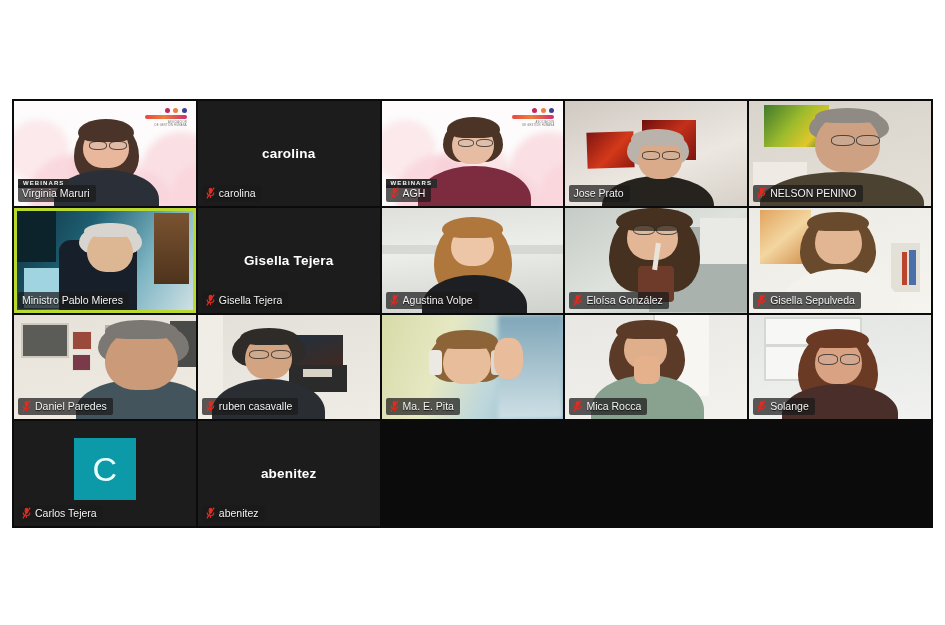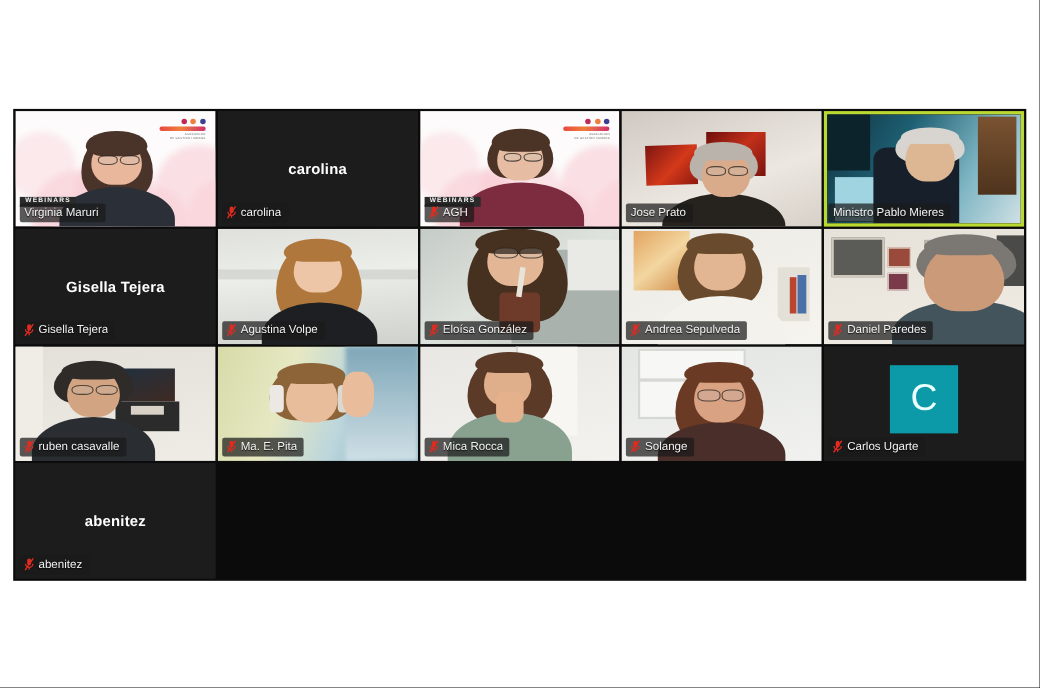--- a/index.html
+++ b/index.html
@@ -237,20 +237,44 @@
           <div class="torso" style="left:20%;top:72%;width:62%;height:40%;background:#26231f"></div>
           <div class="person" style="left:40%;top:34%;width:24%;height:40%;background:#d9ab8b"></div>
           <div class="hair" style="left:36%;top:27%;width:29%;height:16%;background:#b9b3ab"></div>
           <div class="glasses" style="left:42%;top:48%;width:9%;height:6%"></div>
           <div class="glasses" style="left:53%;top:48%;width:9%;height:6%"></div>
         </div>
         <div class="namebar">
           <span class="nm">Jose Prato</span>
         </div>
       </div>
+      <div class="tile">
+        <div class="vid">
+          <div style="position:absolute;inset:0;background:linear-gradient(170deg,#d8d3cb,#e6e1d8)"></div>
+          <div style="position:absolute;left:8%;top:4%;width:36%;height:40%;background:linear-gradient(130deg,#3f7a2c,#9dbb2c 45%,#e0c72a 75%,#3c6f2a)"></div>
+          <div style="position:absolute;left:2%;top:58%;width:30%;height:26%;background:#efebe4"></div>
+          <div class="hair" style="left:33%;top:8%;width:44%;height:30%;background:#8f8a84"></div>
+          <div class="torso" style="left:6%;top:68%;width:90%;height:42%;background:#4c4232"></div>
+          <div class="person" style="left:36%;top:12%;width:36%;height:56%;background:#cfa183"></div>
+          <div class="hair" style="left:36%;top:7%;width:36%;height:14%;background:#8f8a84"></div>
+          <div class="glasses" style="left:45%;top:32%;width:12%;height:9%"></div>
+          <div class="glasses" style="left:59%;top:32%;width:12%;height:9%"></div>
+        </div>
+        <div class="namebar">
+          <span class="micmute">
+            <svg viewBox="0 0 12 16" xmlns="http://www.w3.org/2000/svg">
+              <rect x="3.6" y="1" width="4.8" height="8" rx="2.4" fill="#e02b20"></rect>
+              <path d="M1.6 7.2a4.4 4.4 0 0 0 8.8 0" stroke="#e02b20" stroke-width="1.5" fill="none"></path>
+              <rect x="5.3" y="11.4" width="1.4" height="3.2" fill="#e02b20"></rect>
+              <line x1="1.1" y1="15.1" x2="10.9" y2="0.9" stroke="#e02b20" stroke-width="1.7"></line>
+            </svg>
+          </span>
+          <span class="nm">NELSON PENINO</span>
+        </div>
+      </div>
       <div class="tile active">
         <div class="vid inset">
           <div style="position:absolute;inset:0;background:linear-gradient(120deg,#11303e,#1d5f72 35%,#7fb6c4 70%,#cfe0e4)"></div>
           <div style="position:absolute;left:0;top:0;width:22%;height:52%;background:#0d232c"></div>
           <div style="position:absolute;right:2%;top:2%;width:20%;height:72%;background:linear-gradient(180deg,#7a5331,#4e331c)"></div>
           <div style="position:absolute;left:4%;top:58%;width:24%;height:40%;background:#9fd4e0"></div>
           <div style="position:absolute;left:24%;top:30%;width:44%;height:70%;background:#17202a;border-radius:16% 16% 0 0"></div>
           <div class="hair" style="left:35%;top:13%;width:36%;height:32%;background:#d8d5d0"></div>
           <div class="person" style="left:40%;top:18%;width:26%;height:44%;background:#ddb693"></div>
           <div class="hair" style="left:38%;top:12%;width:30%;height:15%;background:#d8d5d0"></div>
@@ -336,21 +360,21 @@
         </div>
         <div class="namebar">
           <span class="micmute">
             <svg viewBox="0 0 12 16" xmlns="http://www.w3.org/2000/svg">
               <rect x="3.6" y="1" width="4.8" height="8" rx="2.4" fill="#e02b20"></rect>
               <path d="M1.6 7.2a4.4 4.4 0 0 0 8.8 0" stroke="#e02b20" stroke-width="1.5" fill="none"></path>
               <rect x="5.3" y="11.4" width="1.4" height="3.2" fill="#e02b20"></rect>
               <line x1="1.1" y1="15.1" x2="10.9" y2="0.9" stroke="#e02b20" stroke-width="1.7"></line>
             </svg>
           </span>
-          <span class="nm">Andrea Sepulveda</span>
+          <span class="nm">Gisella Sepulveda</span>
         </div>
       </div>
       <div class="tile">
         <div class="vid">
           <div style="position:absolute;inset:0;background:linear-gradient(170deg,#e6e2da,#f0ece3)"></div>
           <div style="position:absolute;left:4%;top:8%;width:24%;height:30%;background:#5b5b58;border:2px solid #cfc9be"></div>
           <div style="position:absolute;left:32%;top:16%;width:10%;height:16%;background:#9a4a3a;border:1.5px solid #e4ded3"></div>
           <div style="position:absolute;left:32%;top:38%;width:9%;height:14%;background:#7a3a4a;border:1.5px solid #e4ded3"></div>
           <div style="position:absolute;left:50%;top:10%;width:22%;height:34%;border:2px solid #b9b2a6"></div>
           <div style="position:absolute;right:0;top:6%;width:14%;height:44%;background:#4a4a48"></div>
@@ -473,21 +497,21 @@
         <div class="avatar-sq" style="background: rgb(13, 154, 168);">C</div>
         <div class="namebar">
           <span class="micmute">
             <svg viewBox="0 0 12 16" xmlns="http://www.w3.org/2000/svg">
               <rect x="3.6" y="1" width="4.8" height="8" rx="2.4" fill="#e02b20"></rect>
               <path d="M1.6 7.2a4.4 4.4 0 0 0 8.8 0" stroke="#e02b20" stroke-width="1.5" fill="none"></path>
               <rect x="5.3" y="11.4" width="1.4" height="3.2" fill="#e02b20"></rect>
               <line x1="1.1" y1="15.1" x2="10.9" y2="0.9" stroke="#e02b20" stroke-width="1.7"></line>
             </svg>
           </span>
-          <span class="nm">Carlos Ugarte</span>
+          <span class="nm">Carlos Tejera</span>
         </div>
       </div>
       <div class="tile">
         <div class="vid">
           <div style="position:absolute;inset:0;background:#1c1c1c"></div>
         </div>
         <div class="centername">abenitez</div>
         <div class="namebar">
           <span class="micmute">
             <svg viewBox="0 0 12 16" xmlns="http://www.w3.org/2000/svg">

